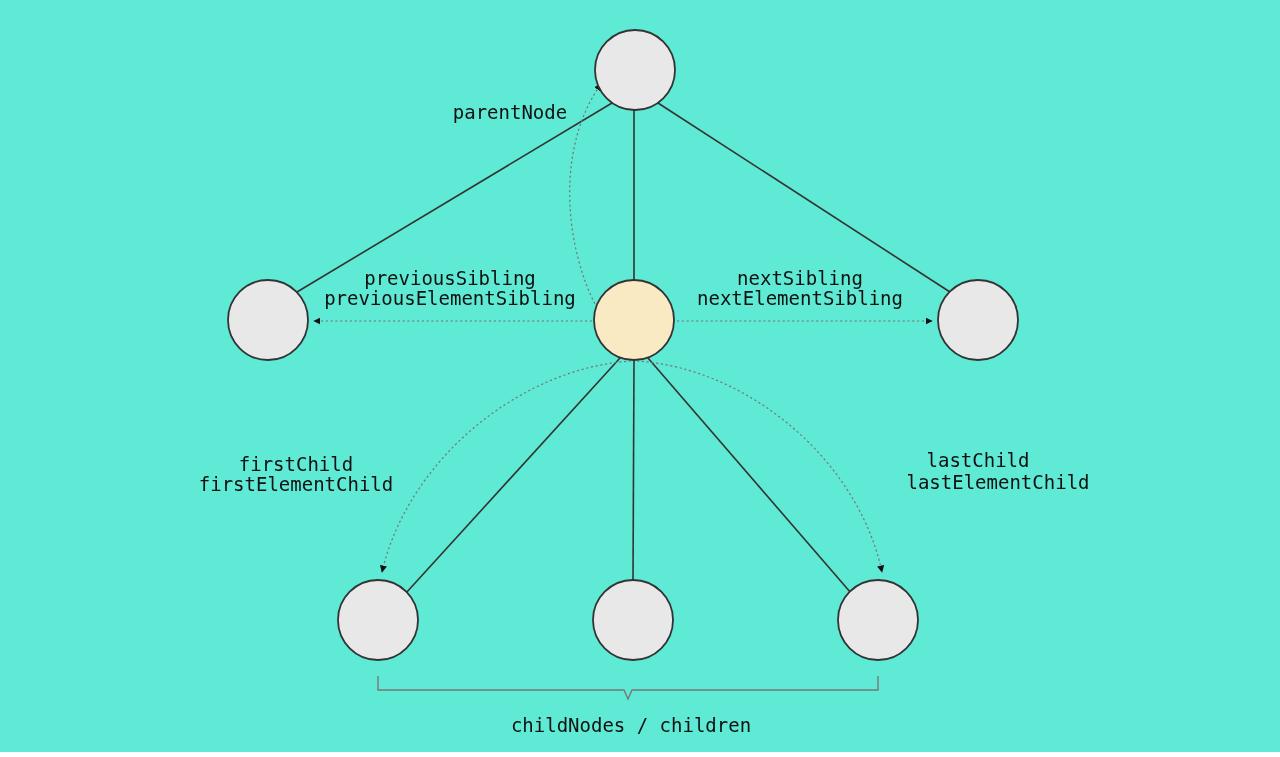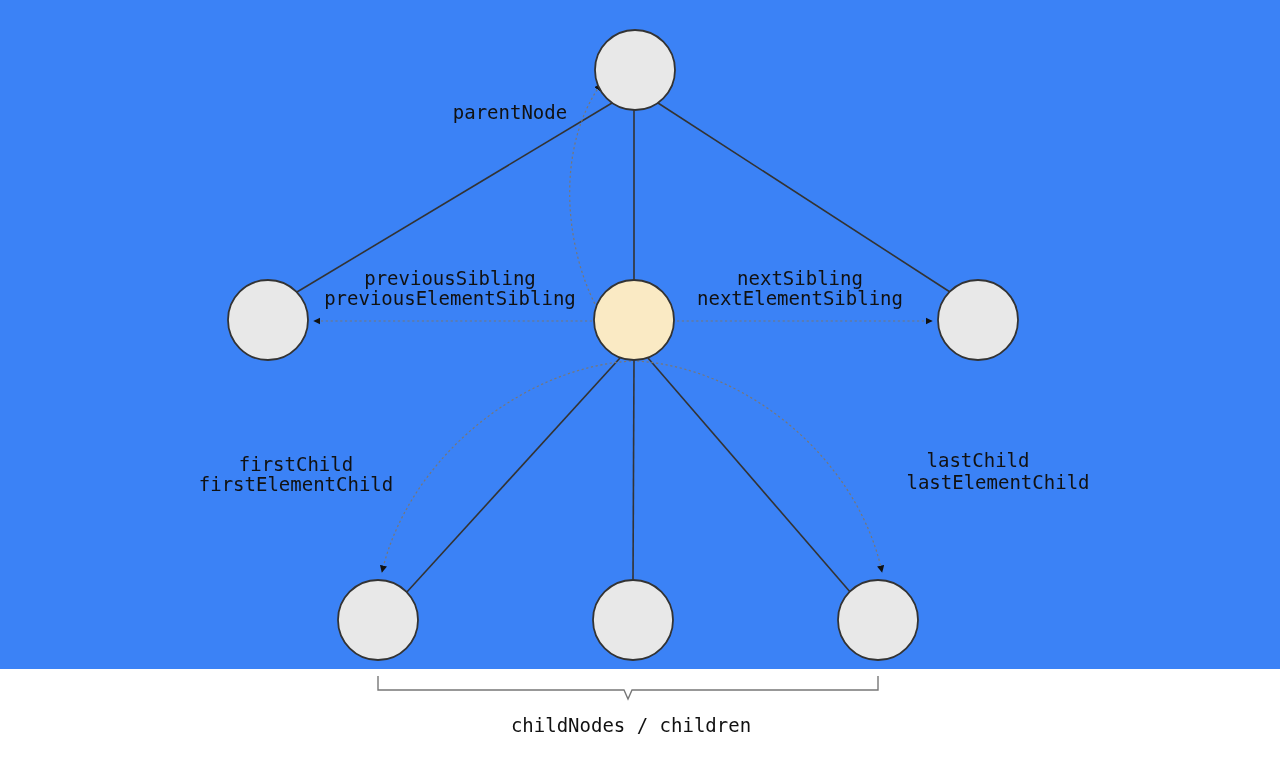--- a/index.html
+++ b/index.html
@@ -9,22 +9,22 @@
   }
   body {
     width: 1280px;
     height: 757px;
     overflow: hidden;
     font-family: "DejaVu Sans Mono", "Liberation Mono", monospace;
   }
   #diagram-root {
     position: relative;
     width: 1280px;
-    height: 669px;
-    background: #3b82f6;
+    height: 752px;
+    background: #5eead4;
   }
   svg.diagram-canvas {
     position: absolute;
     left: 0;
     top: 0;
     width: 1280px;
     height: 757px;
     display: block;
   }
   text.edge-label {

